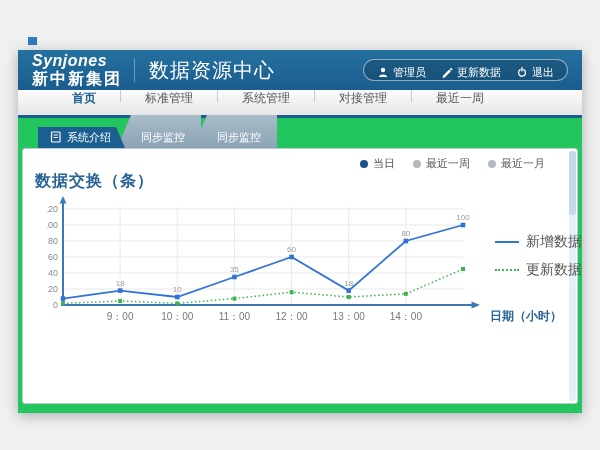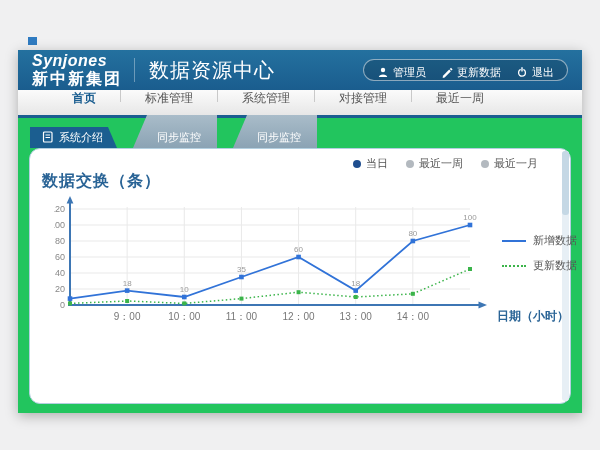--- a/index.html
+++ b/index.html
@@ -20,36 +20,36 @@
              padding:0 13px;border:1px solid rgba(255,255,255,.5);border-radius:11px;background:rgba(0,0,0,.16);}
   .user-item{display:flex;align-items:center;gap:4px;color:#fff;font-size:11px;cursor:pointer;white-space:nowrap;}
   
   .navbar{height:25px;background:linear-gradient(#fbfbfb,#e7e7e7);border-bottom:3px solid #1b5e90;
           display:flex;align-items:flex-start;padding-left:30px;}
   .nav-item{font-size:12px;color:#555;padding:0 24px;cursor:pointer;white-space:nowrap;}
   .nav-item.active{color:#1b5e90;font-weight:bold;}
   .nav-sep{width:1px;height:12px;background:#c9c9c9;}
   
   .content{position:relative;height:303px;}
-  .tabs{display:flex;margin-left:12px;padding-top:9px;height:21px;align-items:flex-end;gap:24px;}
+  .tabs{display:flex;margin-left:20px;padding-top:9px;height:21px;align-items:flex-end;}
   .tab{height:21px;display:flex;align-items:center;gap:5px;font-size:11px;color:#fff;cursor:pointer;white-space:nowrap;}
   .tab.active{background:#1b5e90;padding:0 14px 0 12px;z-index:2;
               clip-path:polygon(0 0,calc(100% - 9px) 0,100% 100%,0 100%);}
   .tab.inactive{background:linear-gradient(#a9bcc9,#8ba3b4);padding:12px 16px 0 24px;margin-left:-8px;z-index:1;
               clip-path:polygon(14px 0,100% 0,100% 100%,0 100%);}
   
-  .panel{position:relative;margin:0 11px;height:254px;background:#fff;border:1px solid #b3cfe0;border-radius:11px;}
+  .panel{position:relative;margin:0 4px;height:254px;background:#fff;border:1px solid #b3cfe0;border-radius:3px;}
   .radios{position:absolute;top:7px;right:32px;display:flex;gap:18px;align-items:center;}
   .radio-item{display:flex;align-items:center;gap:5px;font-size:11px;color:#555;cursor:pointer;}
   .radio-dot{width:8px;height:8px;border-radius:50%;background:#b3b9bf;}
   .radio-item.selected .radio-dot{background:#1f4e8f;}
   .ylabel{position:absolute;left:12px;top:22px;font-size:16px;font-weight:bold;color:#2a6496;letter-spacing:1px;}
   #chart-svg{position:absolute;left:24px;top:44px;}
   .legend{position:absolute;left:472px;top:84px;display:flex;flex-direction:column;gap:10px;z-index:3;}
-  .legend-item{display:flex;align-items:center;gap:7px;font-size:11px;color:#555;cursor:pointer;white-space:nowrap;}
+  .legend-item{display:flex;align-items:center;gap:7px;font-size:14px;color:#555;cursor:pointer;white-space:nowrap;}
   .legend-swatch{width:24px;height:0;border-top-width:2px;}
   .note{position:absolute;left:0;right:0;top:206px;text-align:center;font-size:11px;color:#999;}
   .note-label{color:#e4393c;}
   .scrollbar{position:absolute;right:1px;top:2px;bottom:2px;width:7px;background:#e7eff5;border-radius:3px;}
   .scroll-thumb{position:absolute;top:0;width:7px;height:64px;background:#c5d8e5;border-radius:3px;}
 </style>
 </head>
 <body>
 
 <div class="screen">

